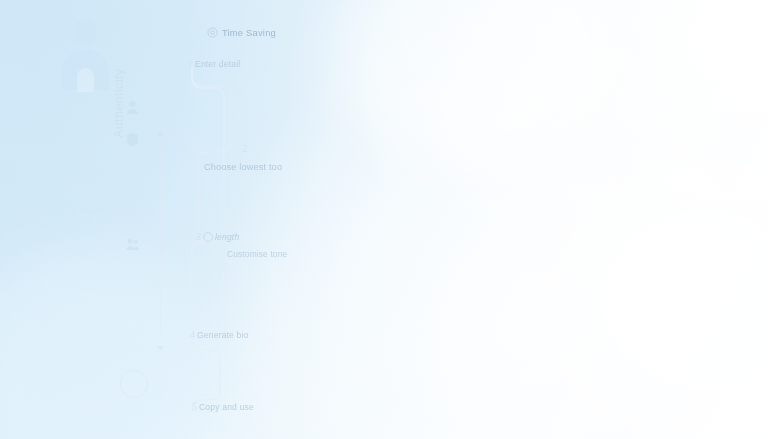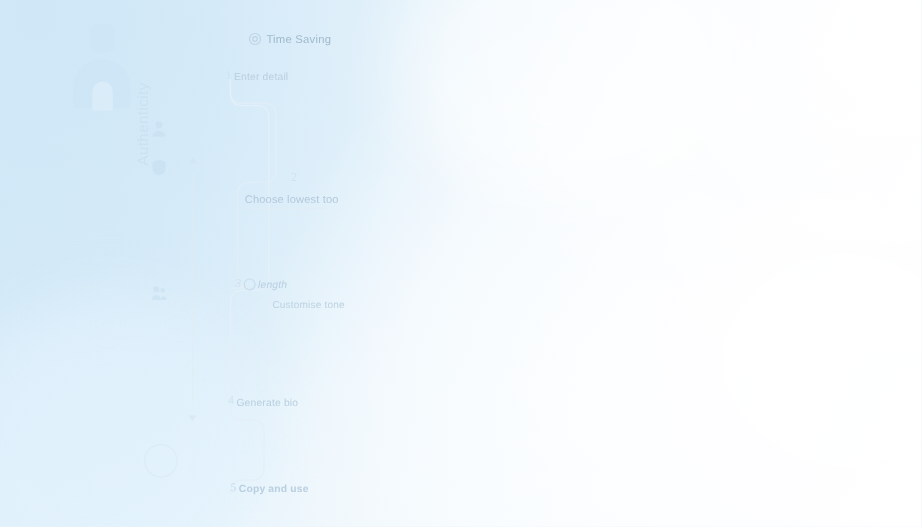--- a/index.html
+++ b/index.html
@@ -65,21 +65,21 @@
   .snum{
     width:9px;text-align:right;color:#cfe2f0;font-size:10px;
     font-family:"Liberation Serif",serif;line-height:1;opacity:.95;
   }
   .slabel{color:#b9cfe0;font-size:8.6px;letter-spacing:.15px;white-space:nowrap;}
 
   .s1{left:4px;top:7px;}
   .s2{left:24px;top:92px;flex-direction:column;}
   .s3{left:12px;top:180px;font-style:italic;}
   .s4{left:6px;top:278px;}
-  .s5{left:8px;top:350px;font-weight:bold;}
+  .s5{left:8px;top:350px;}
 
   .s2 .slabel{font-size:9.2px;color:#b2c9dc;}
   .s2 .fieldwrap{position:relative;}
   .s2 .underline{position:absolute;left:0;top:17px;width:68px;height:1px;background:#e0edf6;}
 
   .radio{width:8px;height:8px;border:1px solid #c9dded;border-radius:50%;flex:0 0 auto;}
 
   #sublabel{position:absolute;left:47px;top:197px;color:#bdd2e2;font-size:8.4px;letter-spacing:.15px;}
 
   

